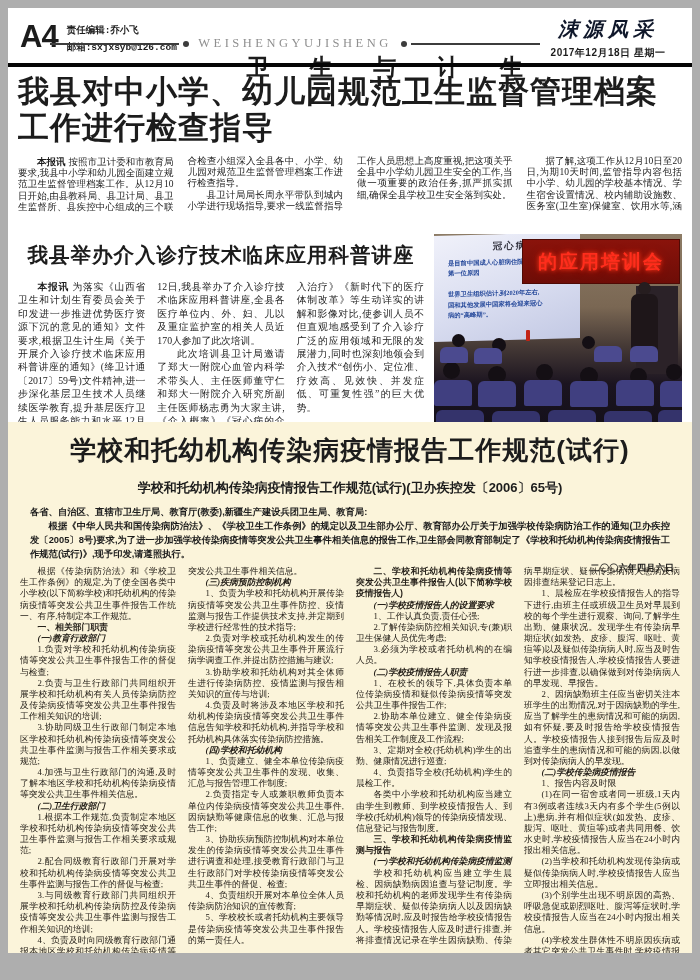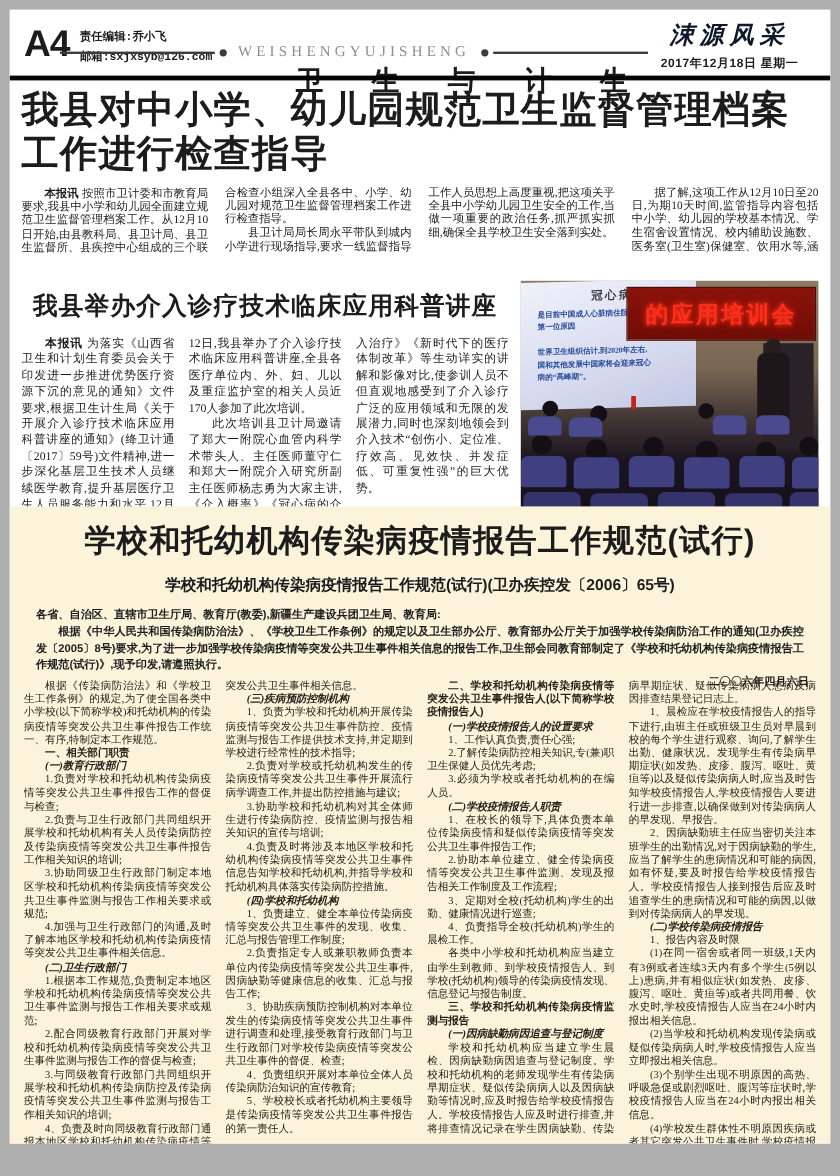--- a/index.html
+++ b/index.html
@@ -193,21 +193,21 @@
         <p class="para">1、工作认真负责,责任心强;</p>
         <p class="para">2.了解传染病防控相关知识,专(兼)职卫生保健人员优先考虑;</p>
         <p class="para">3.必须为学校或者托幼机构的在编人员。</p>
         <p class="para h2">(二)学校疫情报告人职责</p>
         <p class="para">1、在校长的领导下,具体负责本单位传染病疫情和疑似传染病疫情等突发公共卫生事件报告工作;</p>
         <p class="para">2.协助本单位建立、健全传染病疫情等突发公共卫生事件监测、发现及报告相关工作制度及工作流程;</p>
         <p class="para">3、定期对全校(托幼机构)学生的出勤、健康情况进行巡查;</p>
         <p class="para">4、负责指导全校(托幼机构)学生的晨检工作。</p>
         <p class="para">各类中小学校和托幼机构应当建立由学生到教师、到学校疫情报告人、到学校(托幼机构)领导的传染病疫情发现、信息登记与报告制度。</p>
         <p class="para h1">三、学校和托幼机构传染病疫情监测与报告</p>
-        <p class="para h2">(一)因病缺勤病因追查与登记制度</p>
+        <p class="para h2">(一)学校和托幼机构传染病疫情监测</p>
         <p class="para">学校和托幼机构应当建立学生晨检、因病缺勤病因追查与登记制度。学校和托幼机构的老师发现学生有传染病早期症状、疑似传染病病人以及因病缺勤等情况时,应及时报告给学校疫情报告人。学校疫情报告人应及时进行排查,并将排查情况记录在学生因病缺勤、传染病早期症状、疑似传染病病人患病及病因排查结果登记日志上。</p>
         <p class="para">1、晨检应在学校疫情报告人的指导下进行,由班主任或班级卫生员对早晨到校的每个学生进行观察、询问,了解学生出勤、健康状况。发现学生有传染病早期症状(如发热、皮疹、腹泻、呕吐、黄疸等)以及疑似传染病病人时,应当及时告知学校疫情报告人,学校疫情报告人要进行进一步排查,以确保做到对传染病病人的早发现、早报告。</p>
         <p class="para">2、因病缺勤班主任应当密切关注本班学生的出勤情况,对于因病缺勤的学生,应当了解学生的患病情况和可能的病因,如有怀疑,要及时报告给学校疫情报告人。学校疫情报告人接到报告后应及时追查学生的患病情况和可能的病因,以做到对传染病病人的早发现。</p>
         <p class="para h2">(二)学校传染病疫情报告</p>
         <p class="para">1、报告内容及时限</p>
         <p class="para">(1)在同一宿舍或者同一班级,1天内有3例或者连续3天内有多个学生(5例以上)患病,并有相似症状(如发热、皮疹、腹泻、呕吐、黄疸等)或者共同用餐、饮水史时,学校疫情报告人应当在24小时内报出相关信息。</p>
         <p class="para">(2)当学校和托幼机构发现传染病或疑似传染病病人时,学校疫情报告人应当立即报出相关信息。</p>
         <p class="para">(3)个别学生出现不明原因的高热、呼吸急促或剧烈呕吐、腹泻等症状时,学校疫情报告人应当在24小时内报出相关信息。</p>
         <p class="para">(4)学校发生群体性不明原因疾病或者其它突发公共卫生事件时,学校疫情报告人应当在24小时内报出相关信息。</p>
       </div>

